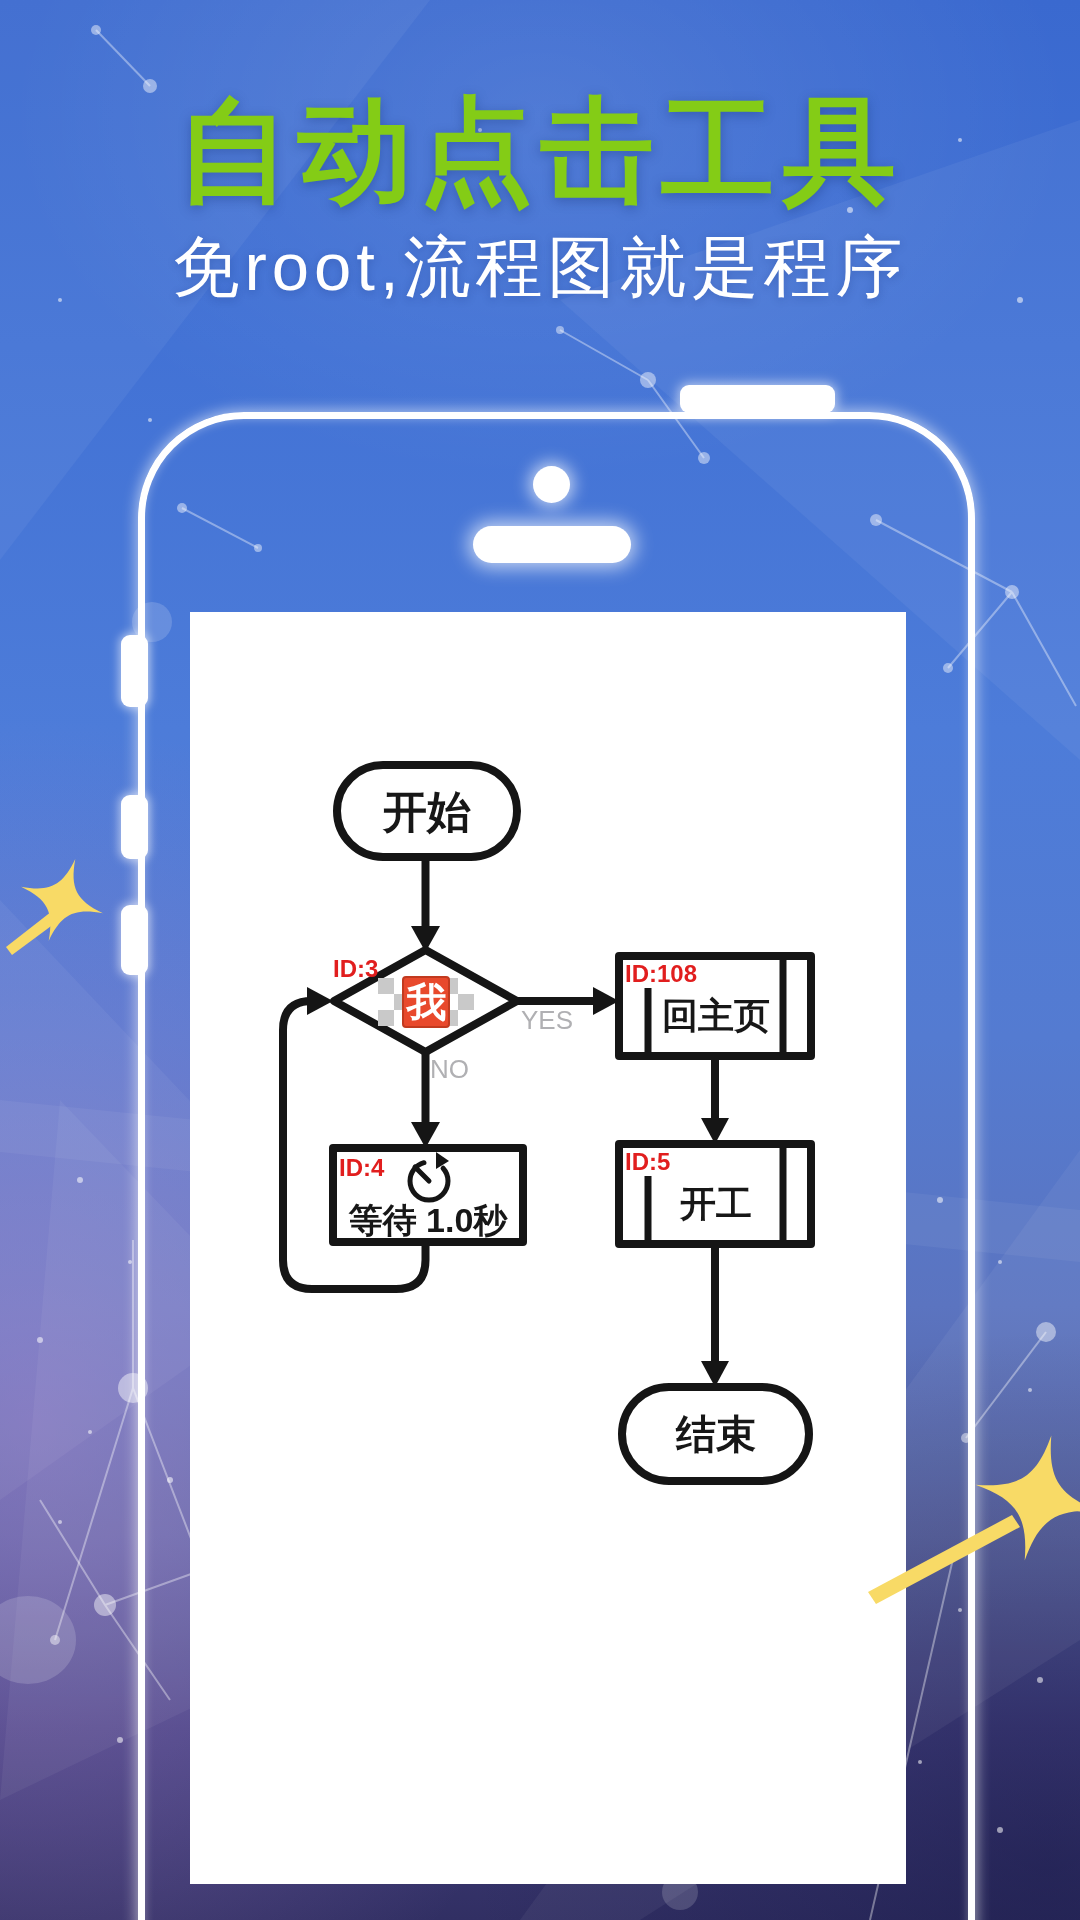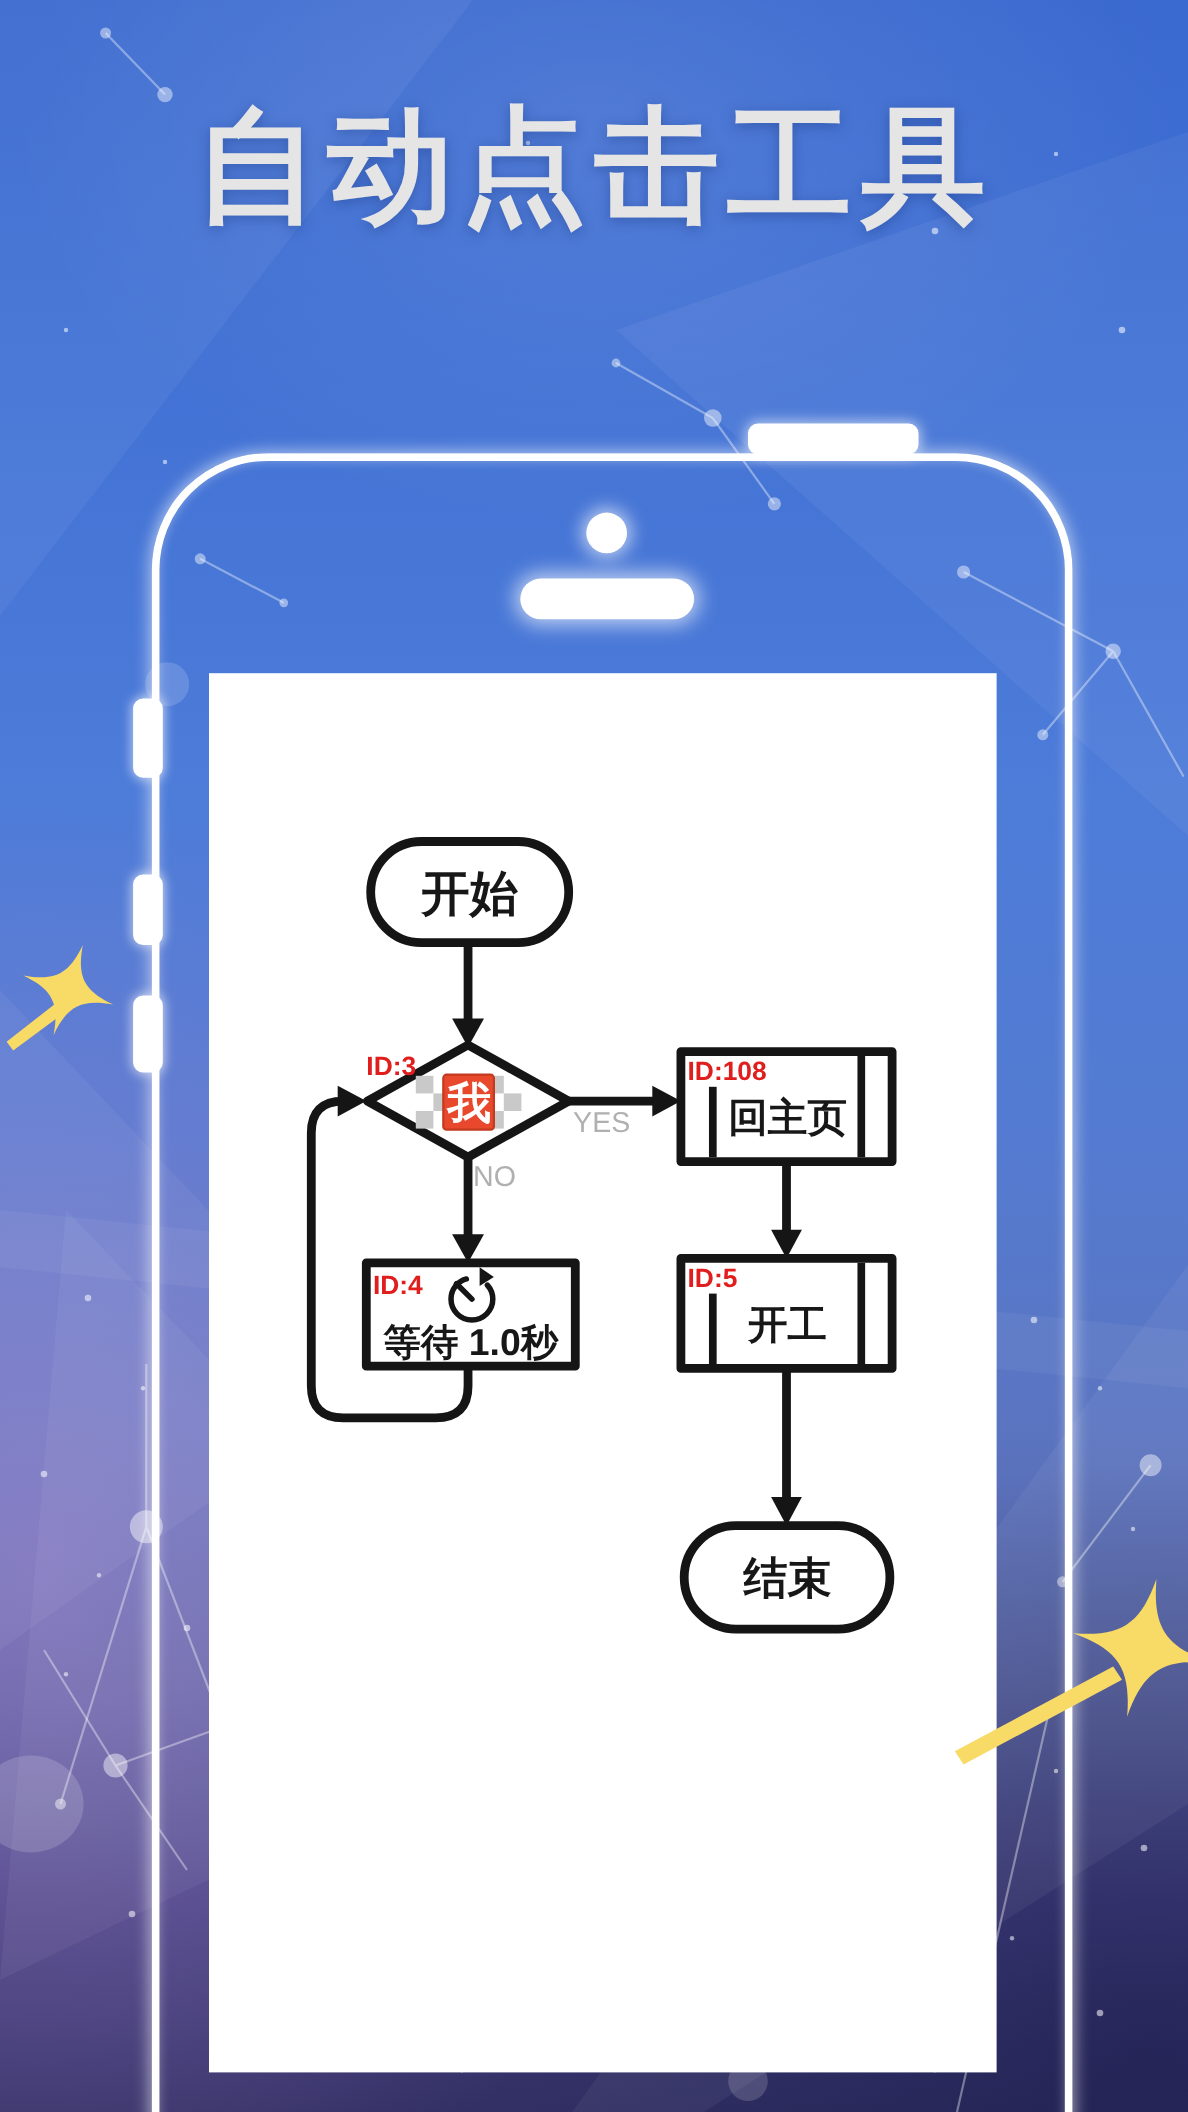--- a/index.html
+++ b/index.html
@@ -7,21 +7,21 @@
           font-family:"Liberation Sans","DejaVu Sans",sans-serif;}
   .bg{position:absolute;inset:0;
       background:
         radial-gradient(900px 1100px at 3% 74%, rgba(168,132,206,.50), rgba(168,132,206,0) 64%),
         radial-gradient(760px 520px at 50% 6%, rgba(255,255,255,.10), rgba(255,255,255,0) 70%),
         radial-gradient(820px 760px at 97% 97%, rgba(18,20,66,.45), rgba(18,20,66,0) 70%),
         linear-gradient(180deg,#3a69cf 0%,#4272d5 18%,#4d7cd9 38%,#547bd1 54%,#5b74c0 68%,#55609f 80%,#423f7e 90%,#312f63 100%);}
   .decor{position:absolute;inset:0;pointer-events:none;}
   .title{position:absolute;top:84px;left:0;width:100%;margin:0;text-align:center;
          font-family:"Liberation Serif","DejaVu Serif",serif;font-weight:900;
-         font-size:114px;line-height:1.2;color:#e5e5e5;letter-spacing:7px;
+         font-size:114px;line-height:1.2;color:#84cc16;letter-spacing:7px;
          text-shadow:0 3px 12px rgba(15,40,110,.35);}
   .subtitle{position:absolute;top:228px;left:0;width:100%;text-align:center;
             font-weight:100;font-size:67px;line-height:1.15;color:#fff;letter-spacing:5px;
             text-shadow:0 2px 8px rgba(15,40,110,.25);}
   .phone{position:absolute;left:138px;top:412px;width:823px;height:1600px;
          border:7px solid #fff;border-radius:106px;background:transparent;
          box-shadow:0 0 14px 2px rgba(255,255,255,.55), inset 0 0 10px rgba(255,255,255,.35);}
   .power-btn{position:absolute;left:680px;top:385px;width:155px;height:28px;background:#fff;
              border-radius:9px;box-shadow:0 0 12px 2px rgba(255,255,255,.6);}
   .side-btn{position:absolute;left:121px;width:27px;background:#fff;border-radius:9px;
@@ -131,20 +131,21 @@
       <circle class="speck" cx="480" cy="130" r="2"></circle>
         <circle class="speck" cx="850" cy="210" r="3"></circle>
       <circle class="speck" cx="960" cy="140" r="2"></circle>
         <circle class="speck" cx="1020" cy="300" r="3"></circle>
       <circle class="speck" cx="60" cy="300" r="2"></circle>
         <circle class="speck" cx="150" cy="420" r="2"></circle>
     </g>
   </svg>
 
   <h1 class="title">自动点击工具</h1>
+  <div class="subtitle">免root,流程图就是程序</div>
 
   <div class="power-btn"></div>
   <div class="phone"></div>
   <div class="side-btn sb1"></div>
   <div class="side-btn sb2"></div>
   <div class="side-btn sb3"></div>
   <div class="camera"></div>
   <div class="speaker"></div>
 
   <div class="screen">

